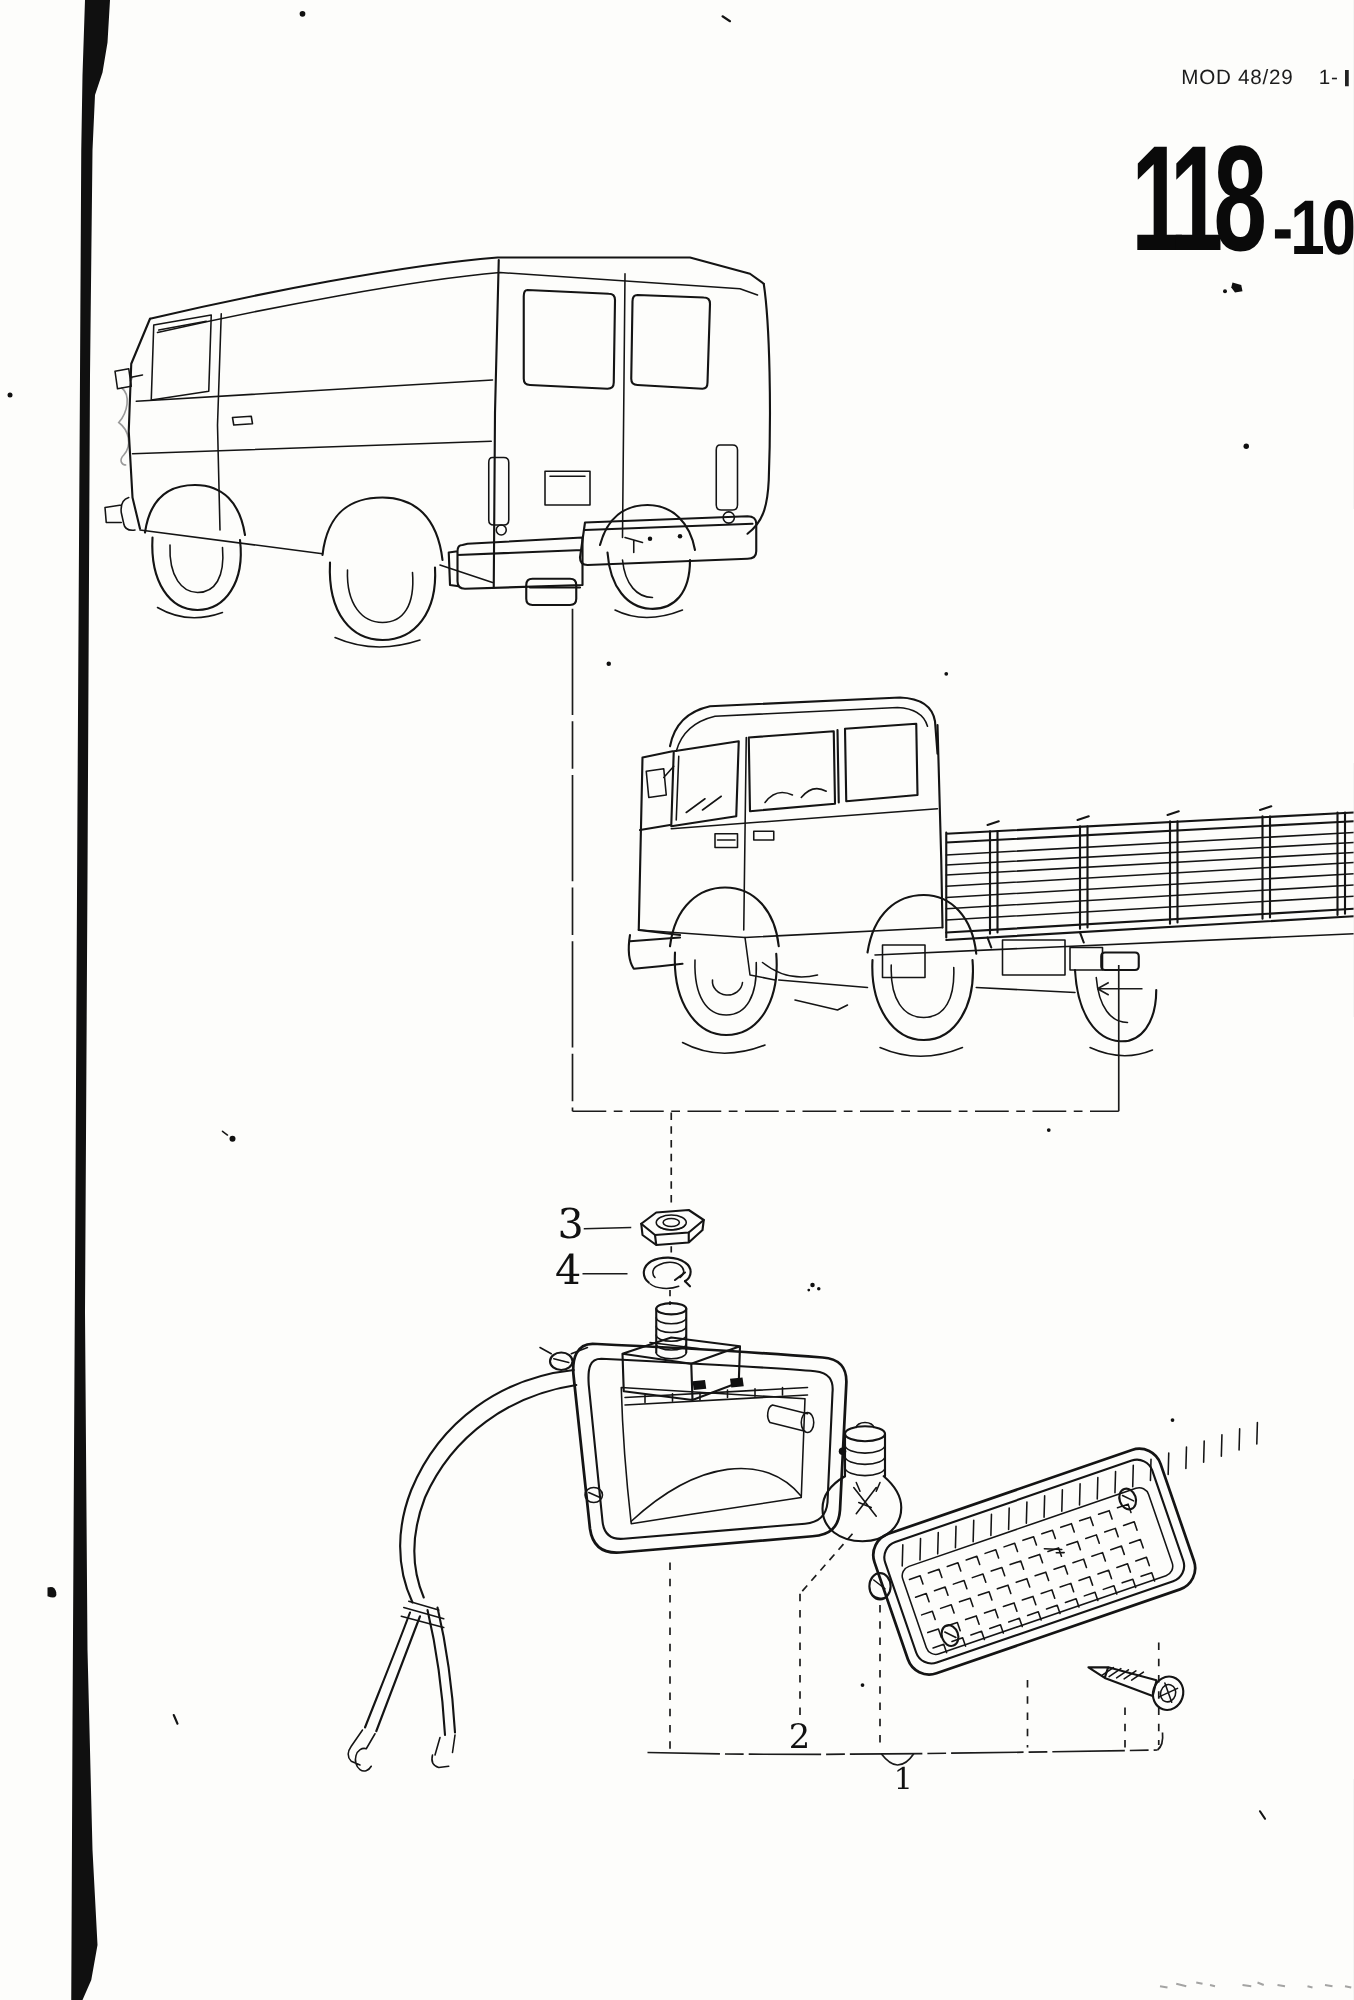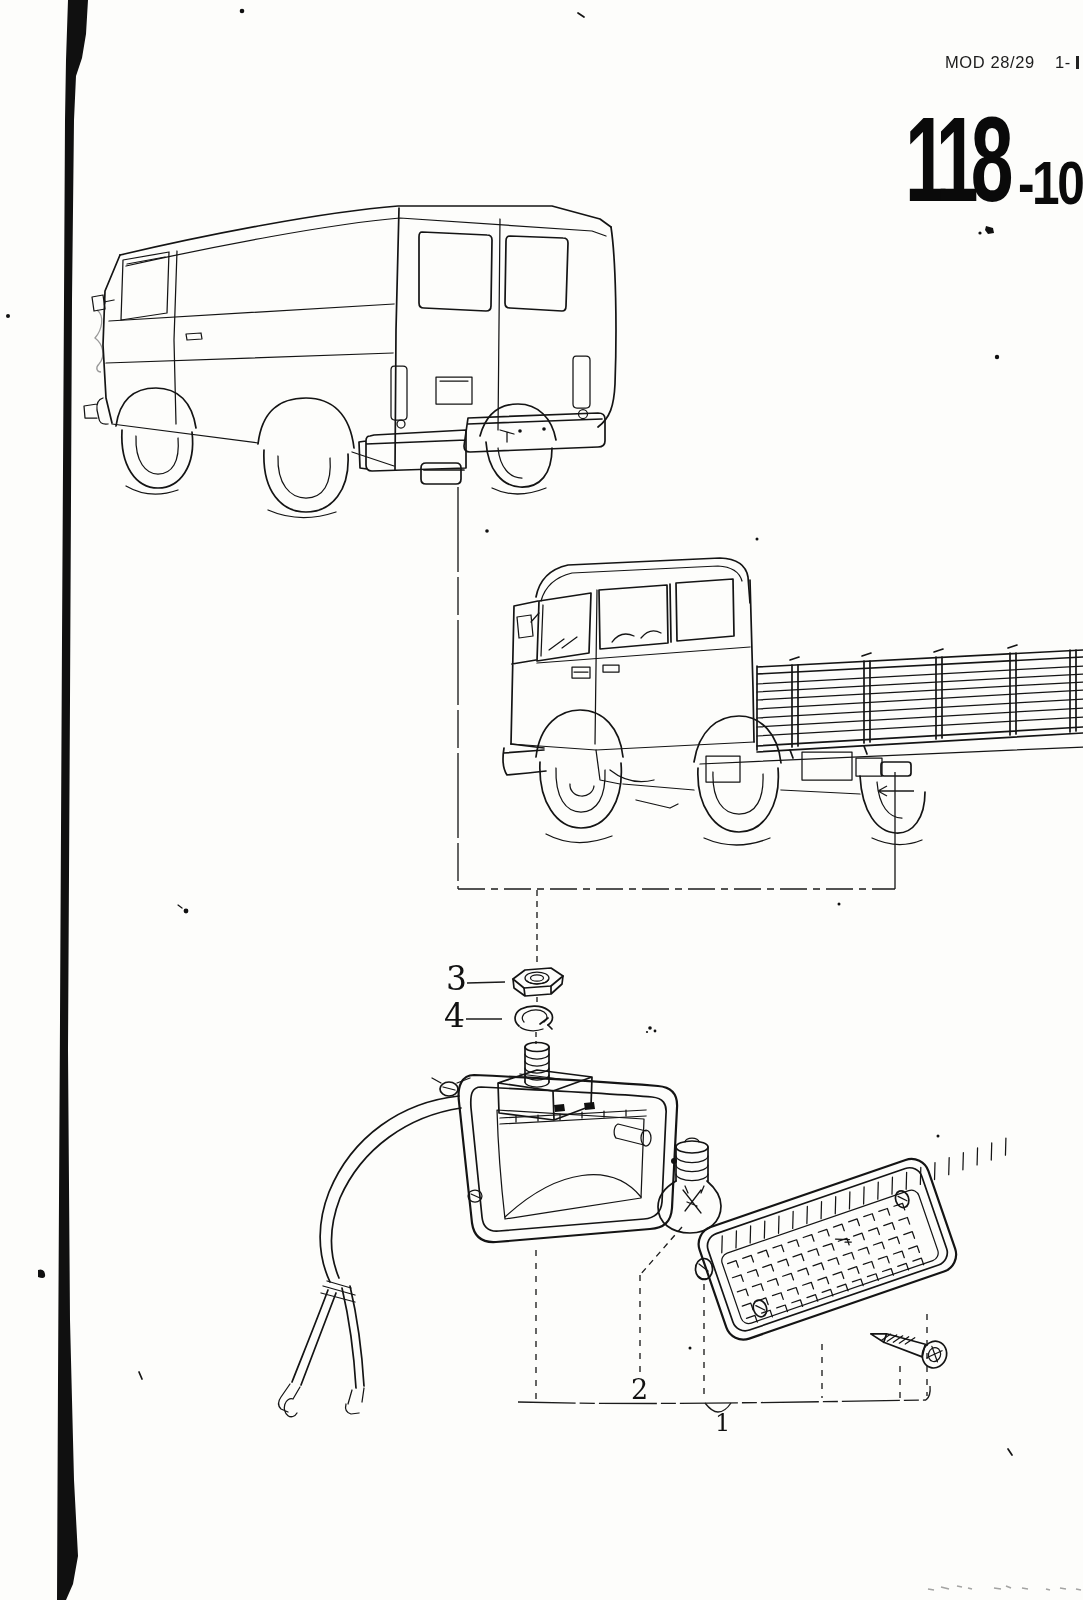--- a/index.html
+++ b/index.html
@@ -257,21 +257,21 @@
       <path class="ink" d="M1008,1449 l4,6"></path>
       <circle class="blk" cx="690" cy="1348" r="1.5"></circle>
       <circle class="blk" cx="839" cy="904" r="1.5"></circle>
     </g>
 
     <g>
       <path class="faint" d="M928,1589 l6,1 M941,1587 l8,2 M957,1586 l5,1 M968,1588 l4,1 M994,1588 l7,1 M1006,1586 l5,2 M1022,1588 l6,1 M1046,1589 l4,1 M1060,1588 l6,1 M1076,1589 l5,1"></path>
     </g>
   </svg>
 
-  <div class="abs hdr" style="left:945px;top:54px;">MOD 28/29</div>
+  <div class="abs hdr" style="left:945px;top:54px;">MOD 48/29</div>
   <div class="abs hdr" style="left:1055px;top:54px;">1-</div>
   <div class="clip-bar" style="left:1076px;top:56px;width:3px;height:13px;"></div>
 
   <div class="abs fig-main" style="left:905px;top:99px;">118</div>
   <div class="abs fig-suffix" style="left:1018px;top:152px;">-10</div>
 
   <div class="abs part-label" style="left:446px;top:962px;font-size:33px;">3</div>
   <div class="abs part-label" style="left:444px;top:999px;font-size:33px;">4</div>
   <div class="abs part-label" style="left:631px;top:1376px;font-size:27px;">2</div>
   <div class="abs part-label" style="left:715px;top:1411px;font-size:24px;">1</div>

